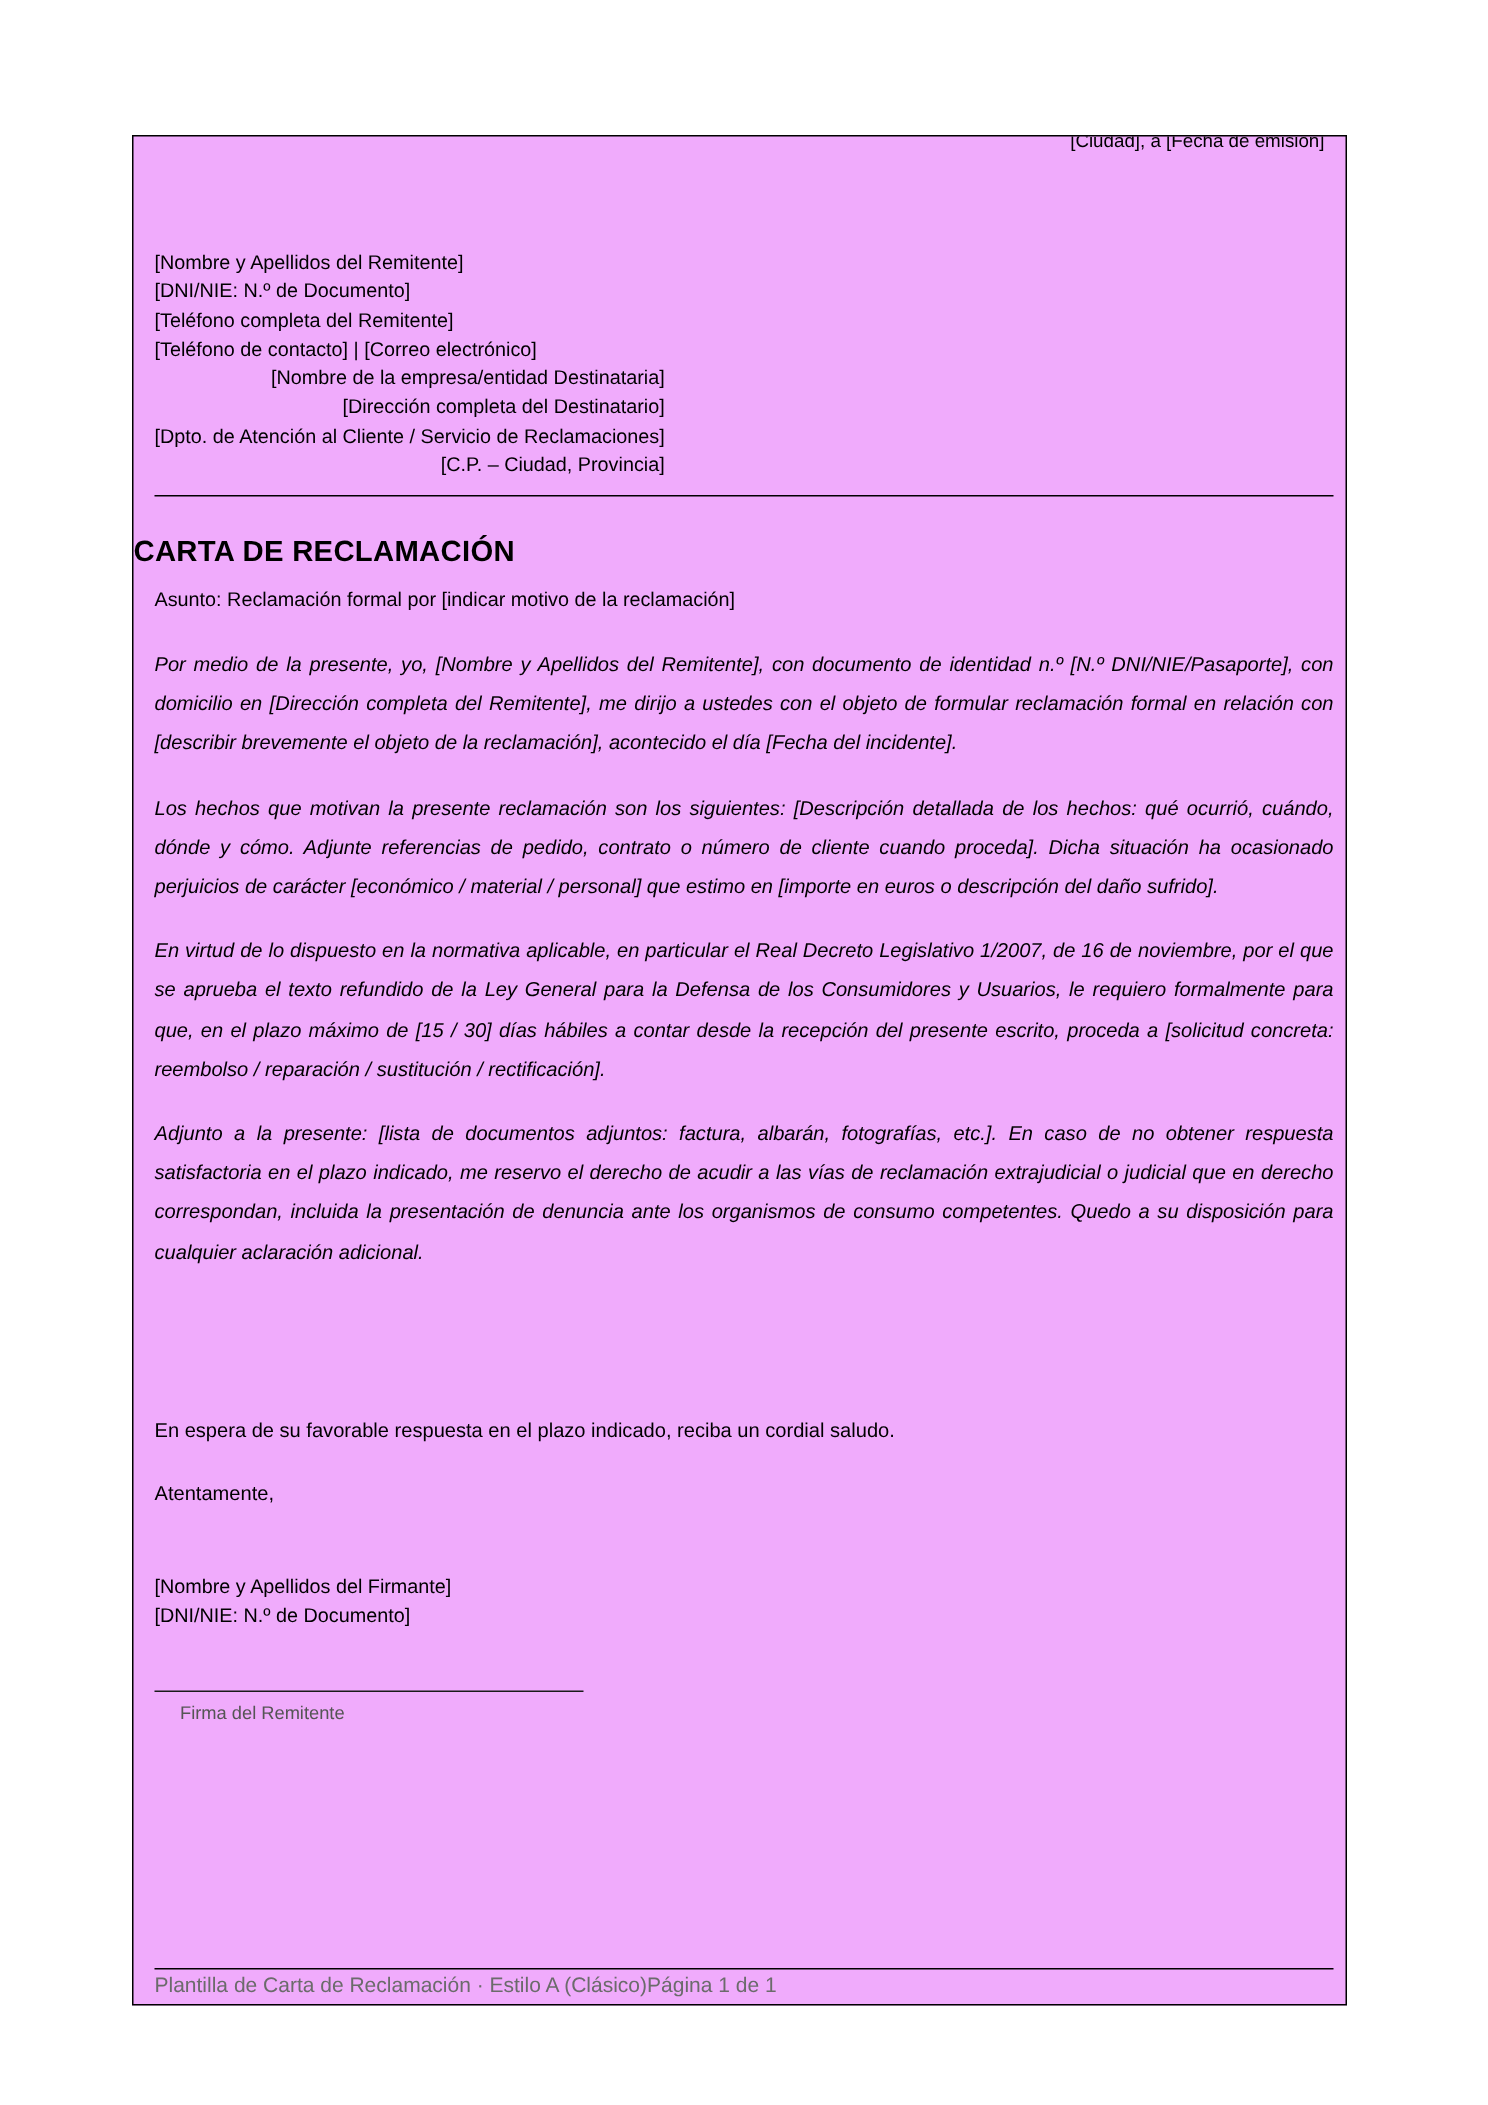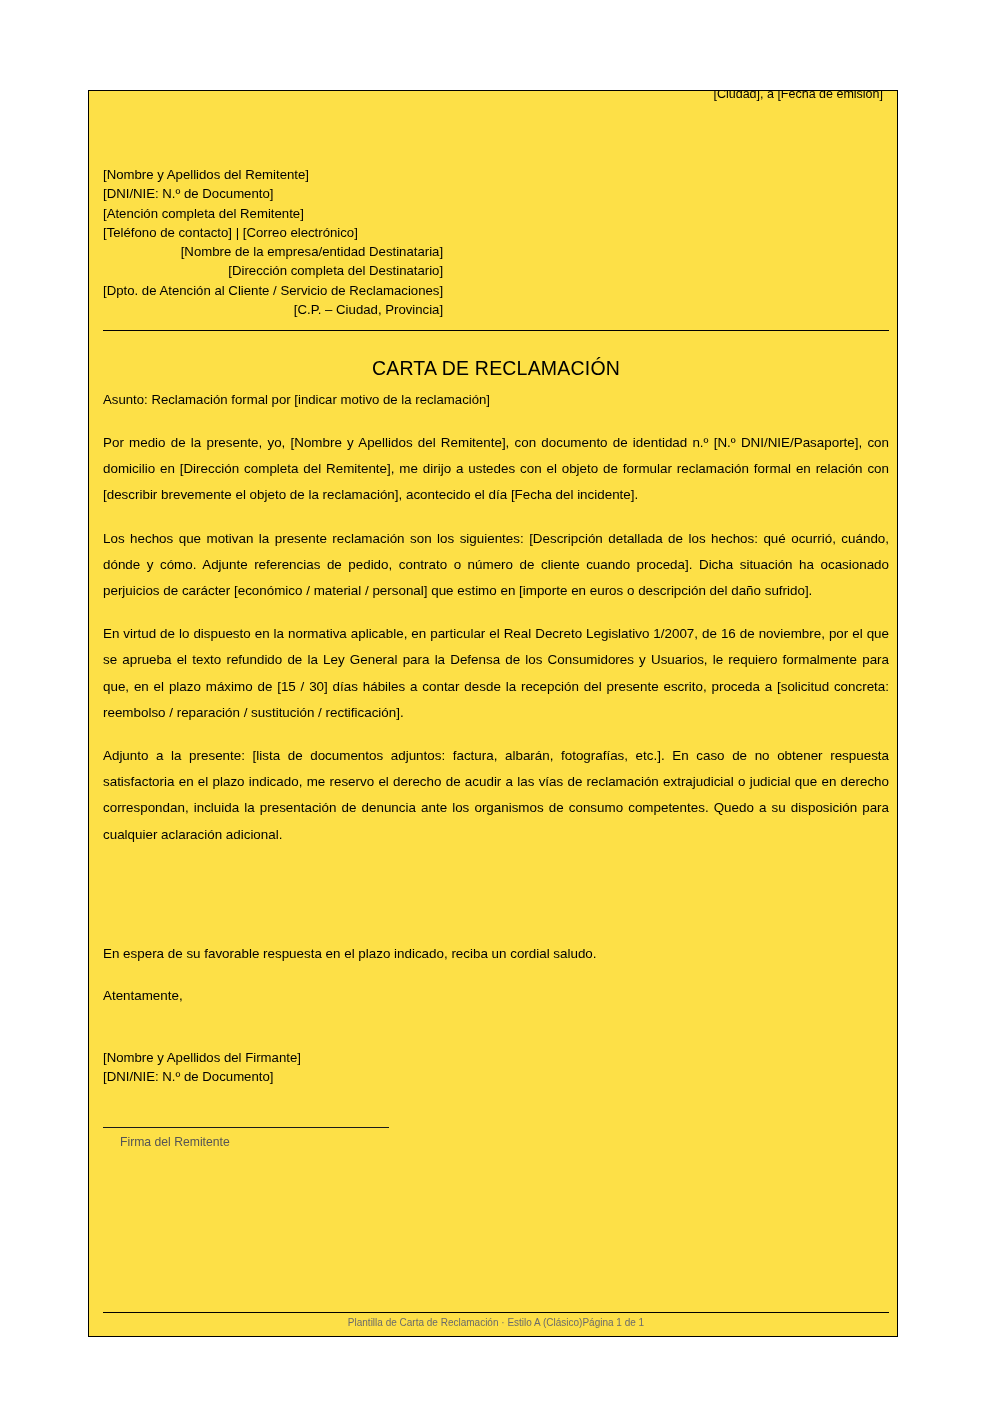--- a/index.html
+++ b/index.html
@@ -20,21 +20,21 @@
 
   
   #page-sheet {
     position: absolute;
     left: 88px;
     top: 90px;
     width: 810px;
     height: 1247px;
     box-sizing: border-box;
     border: 1.6px solid #000000;
-    background: #fde047;
+    background: #f0abfc;
     overflow: hidden;
   }
 
   
   #date-line {
     position: absolute;
     right: 14px;
     top: -4px;
     font-size: 12.5px;
     line-height: 15px;
@@ -57,46 +57,47 @@
     left: 14px;
     top: 239px;
     width: 786px;
     height: 0;
     border-top: 1.8px solid #000000;
   }
 
   
   #doc-title {
     position: absolute;
-    left: 14px;
+    left: 0;
     top: 253px;
     width: 786px;
-    text-align: center;
+    text-align: left;
     font-size: 19.5px;
-    font-weight: normal;
+    font-weight: bold;
     letter-spacing: 0.2px;
   }
 
   
   #subject-line {
     position: absolute;
     left: 14px;
     top: 300px;
     width: 786px;
     font-size: 13.2px;
     line-height: 18px;
   }
   #subject-line .lbl { font-weight: normal; }
 
   
   #body-paragraphs {
     position: absolute;
     left: 14px;
     top: 339px;
     width: 786px;
+    font-style: italic;
   }
   .para {
     font-size: 13.4px;
     line-height: 26.2px;
     text-align: justify;
     text-justify: inter-word;
     margin: 0 0 17px 0;
   }
   .para.last-closing { margin-bottom: 0; margin-top: 11px; }
 
@@ -153,39 +154,39 @@
     width: 786px;
     height: 0;
     border-top: 1.6px solid #000000;
   }
   #footer {
     position: absolute;
     left: 14px;
     top: 1225px;
     width: 786px;
     display: flex;
-    justify-content: center;
+    justify-content: flex-start;
     align-items: flex-start;
-    font-size: 10px;
+    font-size: 14px;
     line-height: 14px;
     color: #6b6b6b;
     white-space: nowrap;
   }
 </style>
 </head>
 <body>
 
 <div id="page-sheet">
 
   <div id="date-line">[Ciudad], a [Fecha de emisión]</div>
 
   <div id="sender-block" class="addr-block">
     <div>[Nombre y Apellidos del Remitente]</div>
     <div>[DNI/NIE: N.º de Documento]</div>
-    <div>[Atención completa del Remitente]</div>
+    <div>[Teléfono completa del Remitente]</div>
     <div>[Teléfono de contacto]  |  [Correo electrónico]</div>
   </div>
 
   <div id="recipient-block" class="addr-block">
     <div>[Nombre de la empresa/entidad Destinataria]</div>
     <div>[Dirección completa del Destinatario]</div>
     <div>[Dpto. de Atención al Cliente / Servicio de Reclamaciones]</div>
     <div>[C.P. – Ciudad, Provincia]</div>
   </div>
 

